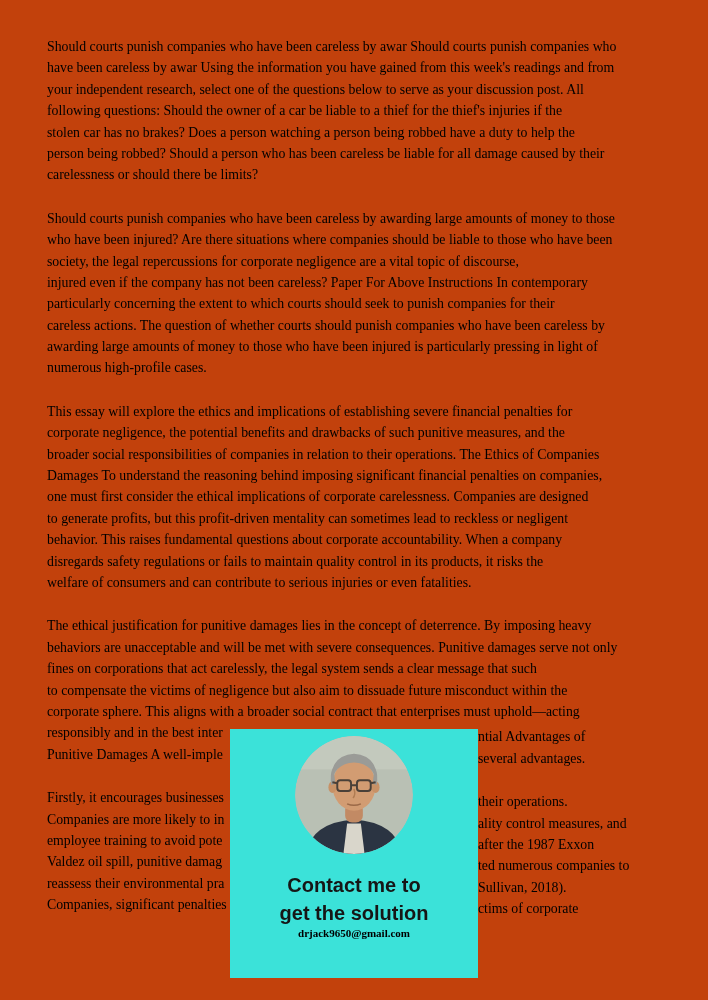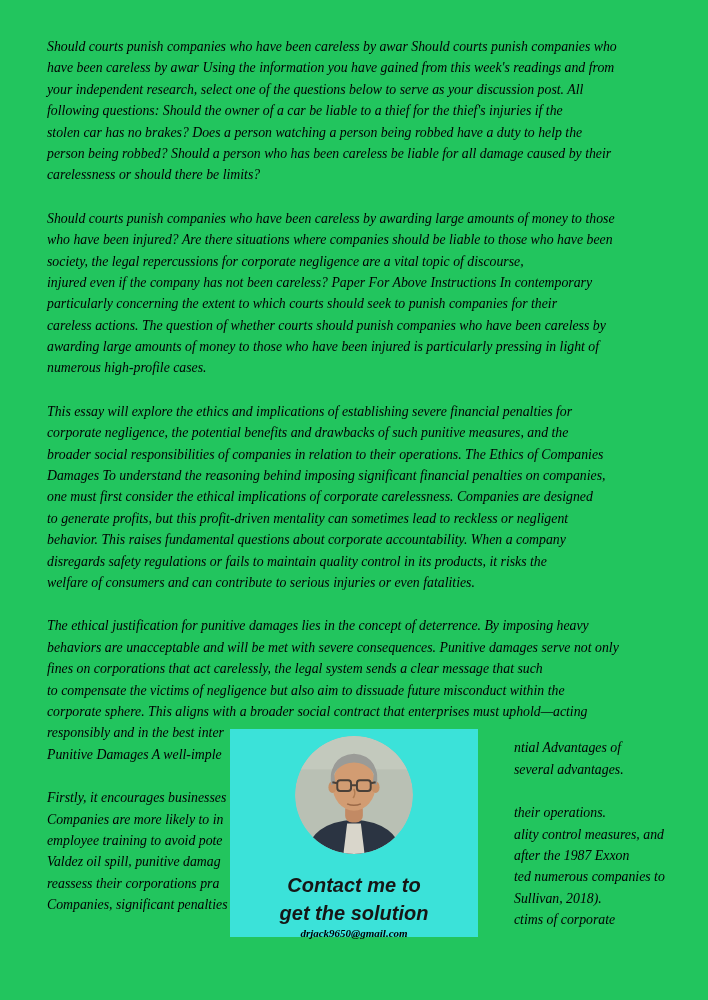--- a/index.html
+++ b/index.html
@@ -4,52 +4,51 @@
 <style>
   * { margin: 0; padding: 0; box-sizing: border-box; }
   html, body { width: 708px; height: 1000px; }
   body {
     background: #ffffff;
     font-family: "Liberation Serif", serif;
     color: #000000;
     position: relative;
     overflow: hidden;
   }
-  .page { position: absolute; inset: 0; background: #22c55e; font-style: italic; }
+  .page { position: absolute; inset: 0; background: #c2410c; }
 
   .content {
     position: absolute;
     left: 47px;
     top: 36px;
     width: 614px;
   }
   .para { margin-bottom: 22px; }
   .line {
     position: relative;
     height: 21.4px;
     line-height: 21.4px;
     font-size: 13.8px;
     white-space: nowrap;
   }
   .frag-left { display: inline; }
   .frag-right {
     position: absolute;
     left: 431px;
-    top: 15px;
+    top: 4px;
     white-space: nowrap;
-    margin-left: 36px;
   }
 
   
   .overlay-card {
     position: absolute;
     left: 230px;
     top: 729px;
     width: 248px;
-    height: 208px;
+    height: 249px;
     background: #3be2d9;
     text-align: center;
     z-index: 10;
   }
   .avatar-wrap {
     width: 118px;
     height: 118px;
     margin: 7px auto 0 auto;
     border-radius: 50%;
     overflow: hidden;
@@ -230,21 +229,21 @@
         </div>
         <div class="line">
           <span class="frag-left">employee training to avoid pote</span>
           <span class="frag-right">after the 1987 Exxon</span>
         </div>
         <div class="line">
           <span class="frag-left">Valdez oil spill, punitive damag</span>
           <span class="frag-right">ted numerous companies to</span>
         </div>
         <div class="line">
-          <span class="frag-left">reassess their corporations pra</span>
+          <span class="frag-left">reassess their environmental pra</span>
           <span class="frag-right">Sullivan, 2018).</span>
         </div>
         <div class="line">
           <span class="frag-left">Companies, significant penalties</span>
           <span class="frag-right">ctims of corporate</span>
         </div>
       </div>
 
   </div>
 

